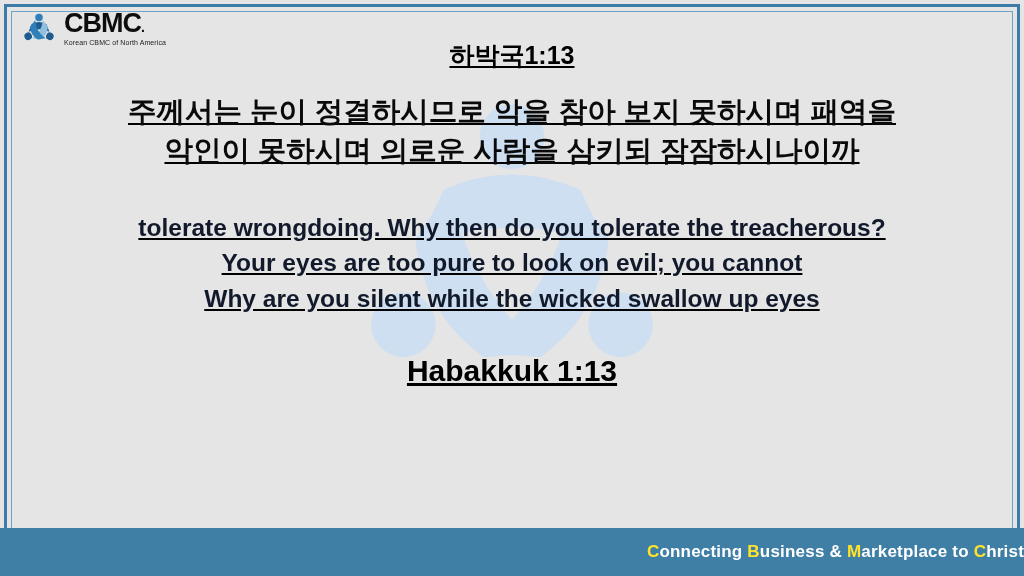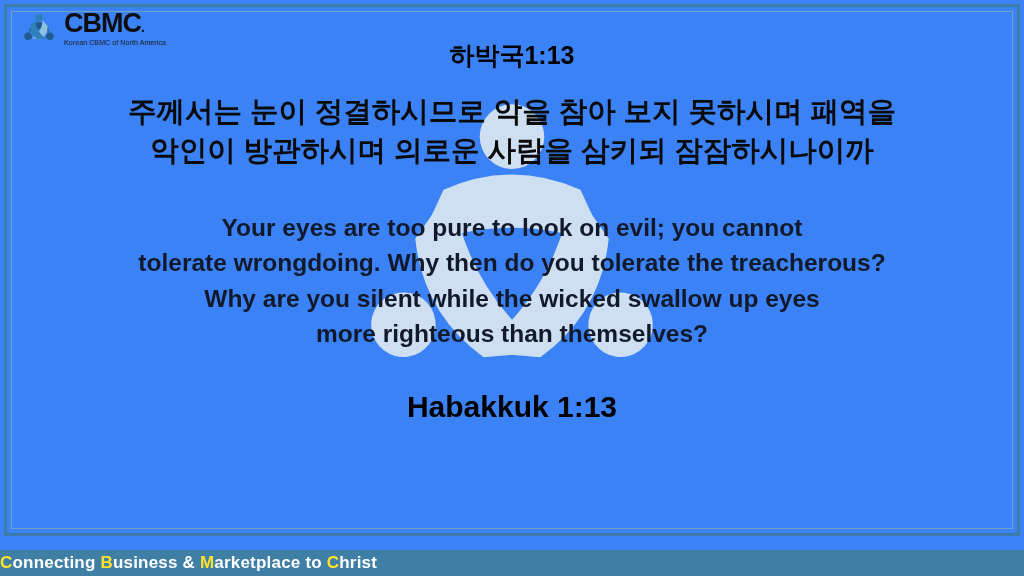--- a/index.html
+++ b/index.html
@@ -11,23 +11,24 @@
     height: 576px;
     overflow: hidden;
     font-family: "Liberation Sans", sans-serif;
     background: #ffffff;
   }
 
   .slide {
     position: relative;
     width: 1024px;
     height: 576px;
-    background: #3b82f6;
+    background: #e5e5e5;
     box-sizing: border-box;
     overflow: hidden;
+    text-decoration: underline;
   }
 
   
   .outer-frame {
     position: absolute;
     left: 4px;
     top: 4px;
     right: 4px;
     bottom: 40px;
     border: 3px solid #3d7ca8;
@@ -149,25 +150,25 @@
     font-weight: bold;
     color: #000000;
   }
 
   
   .footer {
     position: absolute;
     left: 0;
     bottom: 0;
     width: 1024px;
-    height: 26px;
+    height: 48px;
     background: #3f7fa6;
     display: flex;
     align-items: center;
-    justify-content: flex-start;
+    justify-content: flex-end;
     z-index: 6;
   }
   .footer-text {
     font-size: 17px;
     font-weight: bold;
     color: #ffffff;
     letter-spacing: 0.2px;
   }
   .footer-text .hl {
     color: #ffe32b;
@@ -225,28 +226,27 @@
       <span class="logo-sub">Korean CBMC of North America</span>
     </span>
   </div>
 
   <div class="content">
 
     <div class="verse-title">하박국1:13</div>
 
     <div class="korean-body">
       <span class="kline">주께서는 눈이 정결하시므로 악을 참아 보지 못하시며 패역을</span>
-      <span class="kline">악인이 방관하시며 의로운 사람을 삼키되 잠잠하시나이까</span>
+      <span class="kline">악인이 못하시며 의로운 사람을 삼키되 잠잠하시나이까</span>
     </div>
 
     <div class="english-body">
+      <span class="eline">tolerate wrongdoing. Why then do you tolerate the treacherous?</span>
       <span class="eline">Your eyes are too pure to look on evil; you cannot</span>
-      <span class="eline">tolerate wrongdoing. Why then do you tolerate the treacherous?</span>
       <span class="eline">Why are you silent while the wicked swallow up eyes</span>
-      <span class="eline">more righteous than themselves?</span>
     </div>
 
     <div class="attribution">Habakkuk 1:13</div>
 
   </div>
 
   <div class="footer">
     <div class="footer-text"><span class="hl">C</span><span>onnecting </span><span class="hl">B</span><span>usiness &amp; </span><span class="hl">M</span><span>arketplace to </span><span class="hl">C</span><span>hrist</span></div>
   </div>
 

